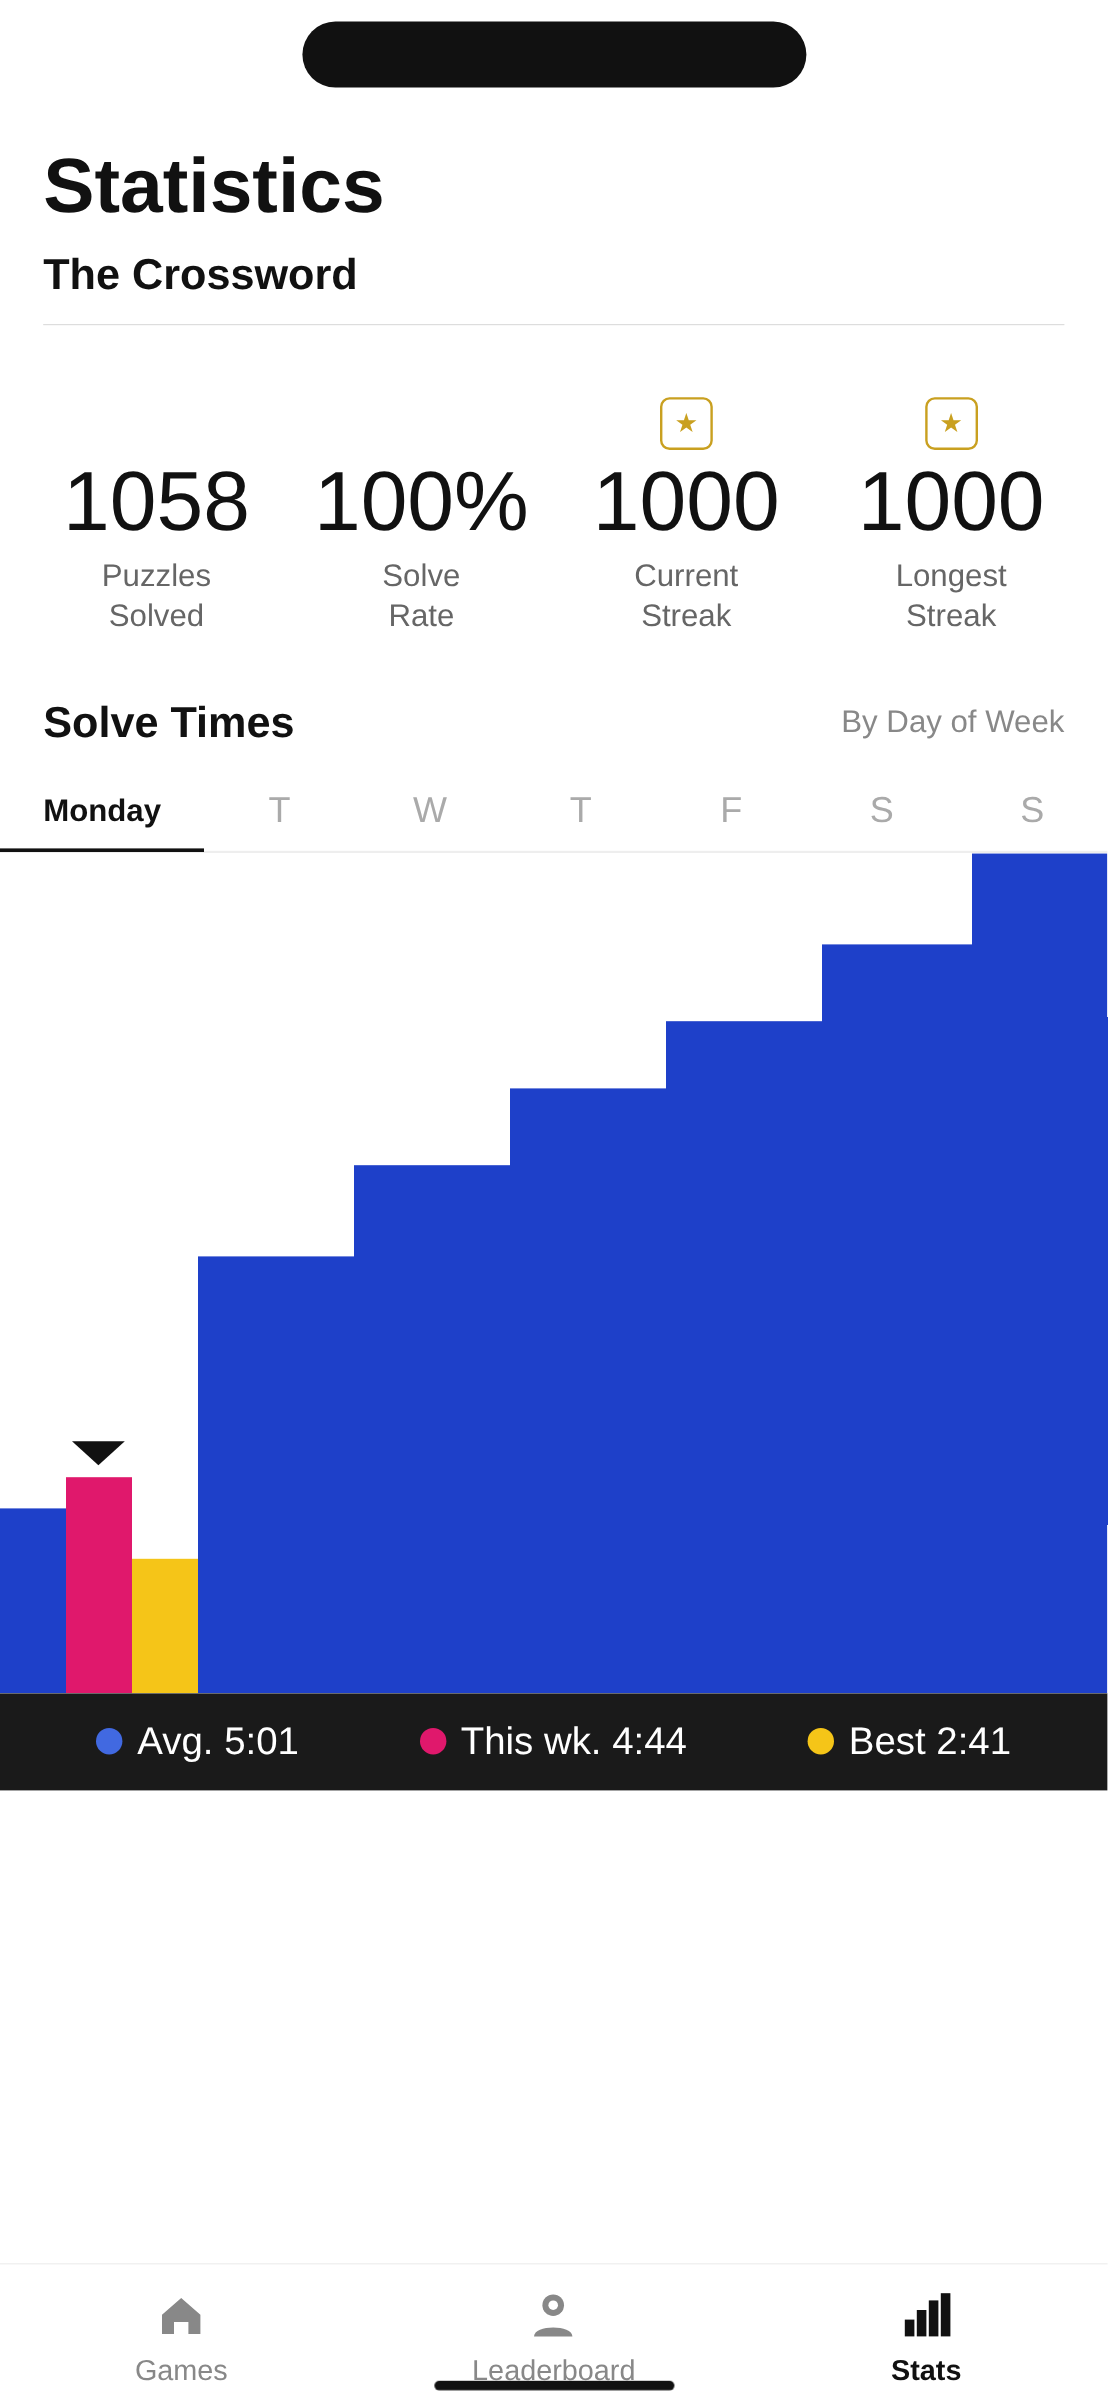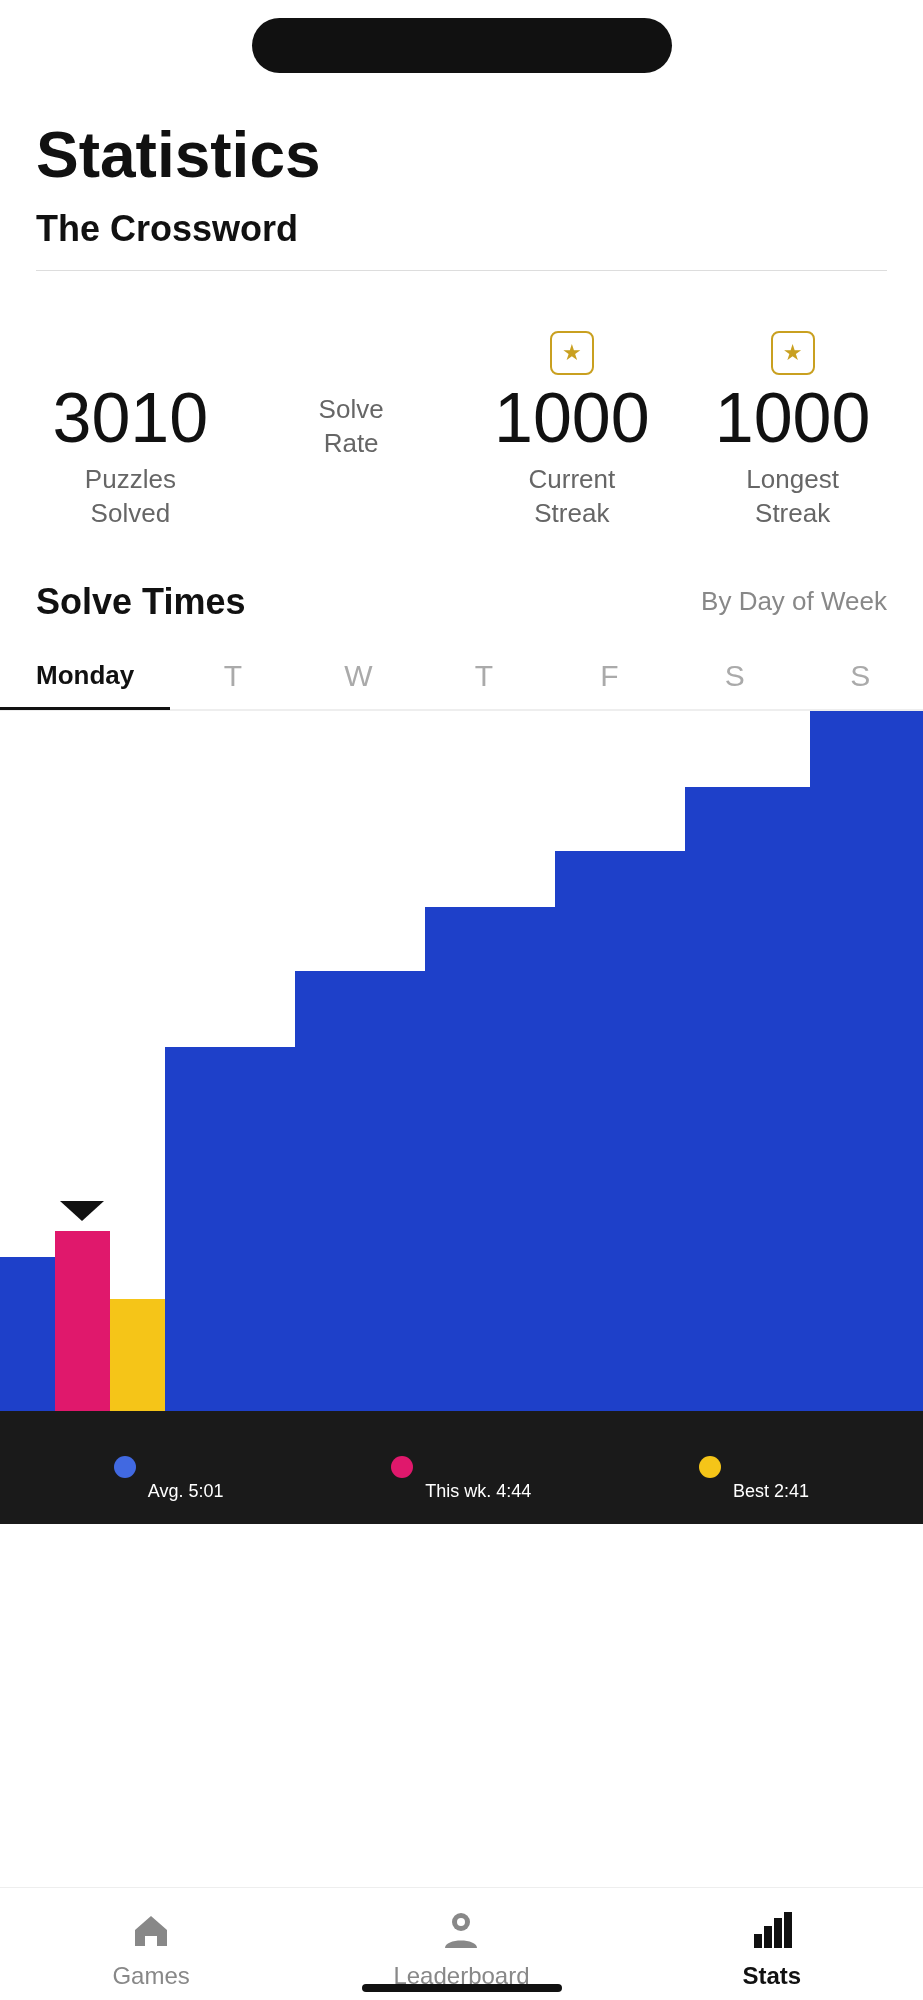--- a/index.html
+++ b/index.html
@@ -169,24 +169,23 @@
     }
     .legend-dot {
       width: 22px;
       height: 22px;
       border-radius: 50%;
     }
     .legend-dot-blue { background: #4169e1; }
     .legend-dot-pink { background: #e0186c; }
     .legend-dot-yellow { background: #f5c518; }
     .legend-text {
-      font-size: 18px;
+      font-size: 32px;
       color: #fff;
       font-weight: 500;
-      margin-top: 48px;
     }
 
     
     .bottom-nav {
       position: fixed;
       bottom: 0;
       left: 0;
       width: 923px;
       background: #fff;
       border-top: 1px solid #eee;
@@ -248,26 +247,27 @@
 <div class="page-header">
   <h1 class="page-title">Statistics</h1>
   <h2 class="page-subtitle">The Crossword</h2>
   <div class="divider"></div>
 </div>
 
 <div class="stats-row">
 
   <div class="stat-item">
     <div class="stat-badge" style="height:44px;"></div>
-    <div class="stat-value">3010</div>
+    <div class="stat-value">1058</div>
     <div class="stat-label">Puzzles<br>Solved</div>
   </div>
 
   <div class="stat-item">
     <div class="stat-badge" style="height:44px;"></div>
+    <div class="stat-value">100%</div>
     <div class="stat-label">Solve<br>Rate</div>
   </div>
 
   <div class="stat-item">
     <div class="stat-badge">
       <div class="star-badge">★</div>
     </div>
     <div class="stat-value">1000</div>
     <div class="stat-label">Current<br>Streak</div>
   </div>

